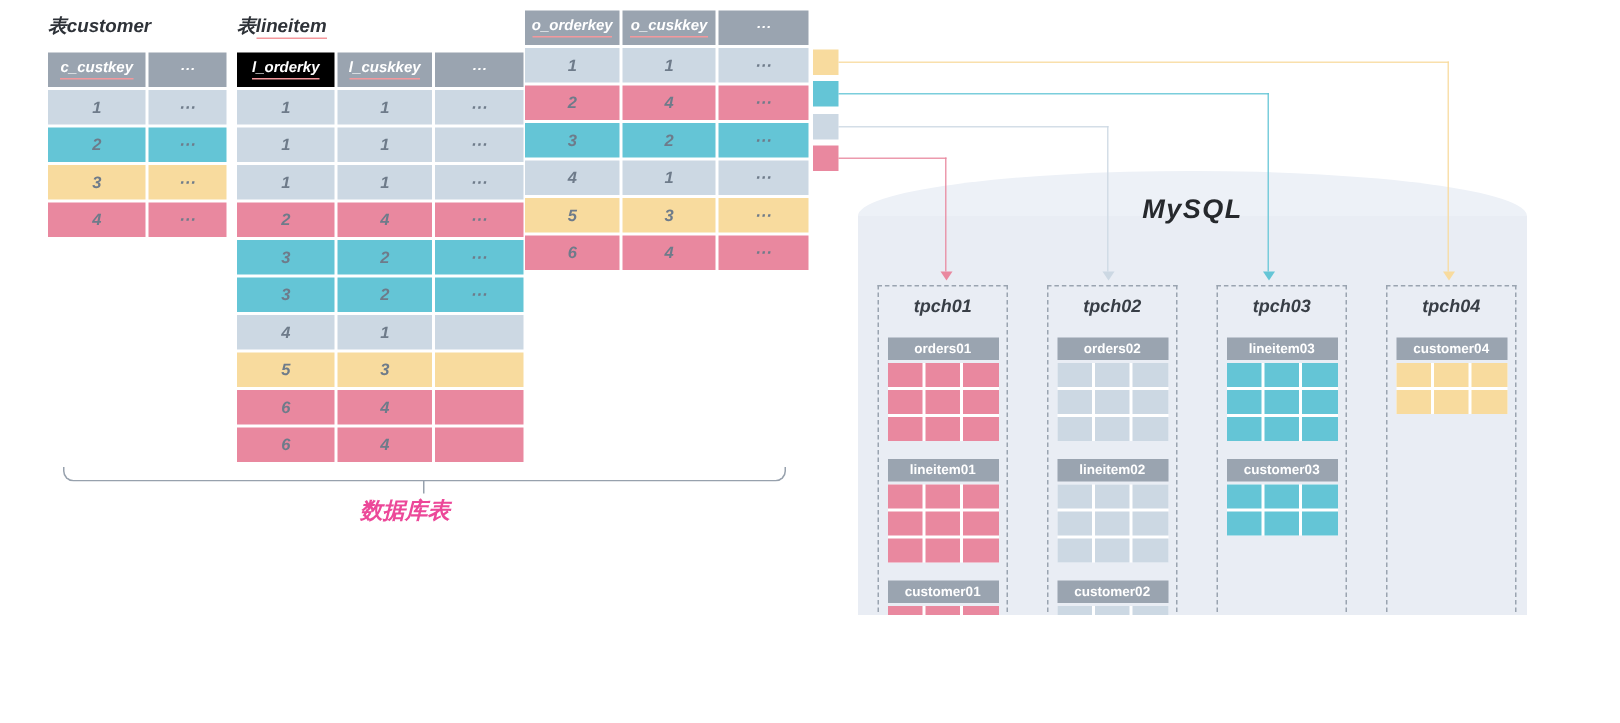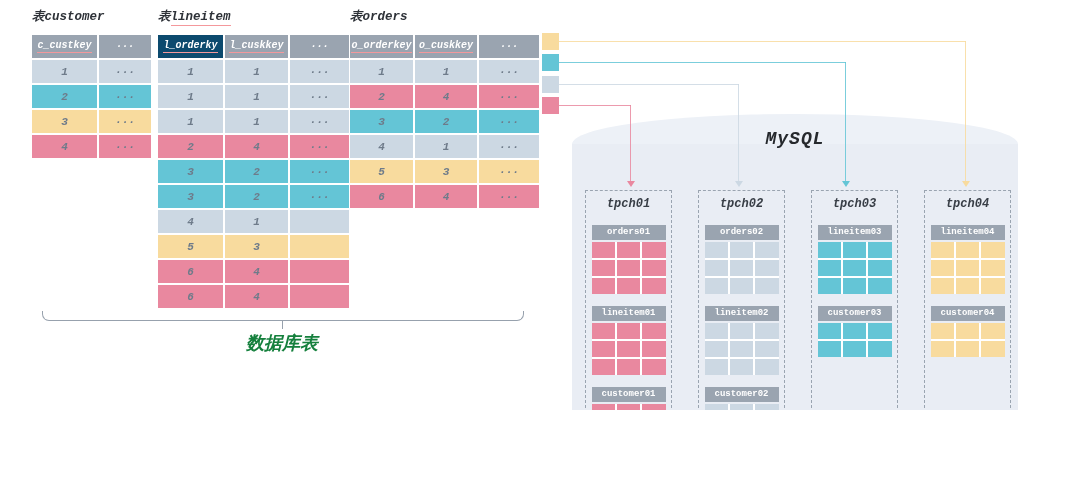--- a/index.html
+++ b/index.html
@@ -1,18 +1,18 @@
 <!DOCTYPE html>
 <html><head>
 <meta charset="utf-8">
 <style>
   html,body{margin:0;padding:0;background:#ffffff;}
   .canvas{
     position:relative;width:1080px;height:410px;background:#ffffff;
-    font-family:Liberation Mono, monospace;overflow:hidden;
+    font-family:Liberation Sans, sans-serif;overflow:hidden;
   }
   
   .src-table{position:absolute;top:7px;}
   .src-title{
     height:20px;line-height:20px;font-size:12.5px;font-weight:bold;font-style:italic;
     color:#2e3238;margin-bottom:8px;white-space:nowrap;
   }
   .src-row{display:flex;gap:2px;margin-bottom:2px;}
   .src-cell{
     height:23px;display:flex;align-items:center;justify-content:center;
@@ -21,22 +21,22 @@
   .src-cell.hdr{color:#ffffff;font-size:10px;}
   .u-red{border-bottom:1px solid #f4989c;padding-bottom:1px;}
   
   .brace{
     position:absolute;left:42px;top:311px;width:480px;height:9px;
     border-left:1px solid #97a1ad;border-right:1px solid #97a1ad;border-bottom:1px solid #97a1ad;
     border-radius:0 0 7px 7px;
   }
   .brace-stem{position:absolute;left:282px;top:320px;width:1px;height:9px;background:#97a1ad;}
   .brace-label{
-    position:absolute;left:222px;top:331px;width:120px;text-align:center;
-    font-size:18px;font-weight:bold;font-style:italic;color:#15803d;
+    position:absolute;left:210px;top:331px;width:120px;text-align:center;
+    font-size:15px;font-weight:bold;font-style:italic;color:#ec4899;
   }
   
   .cyl-ellipse{
     position:absolute;left:572px;top:114px;width:446px;height:60px;
     background:#edf1f7;border-radius:50%;
   }
   .cyl-body{
     position:absolute;left:572px;top:144px;width:446px;height:312px;
     background:#e9edf4;border-radius:0 0 223px 223px / 0 0 38px 38px;
   }
@@ -99,21 +99,21 @@
           <div class="src-cell" style="width: 52px; background: rgb(248, 219, 158);">···</div>
         </div>
         <div class="src-row">
           <div class="src-cell" style="width: 65px; background: rgb(233, 136, 159);">4</div>
           <div class="src-cell" style="width: 52px; background: rgb(233, 136, 159);">···</div>
         </div>
       </div>
       <div class="src-table" style="left: 158px;">
         <div class="src-title"><span>表</span><span class="u-red">lineitem</span></div>
         <div class="src-row">
-          <div class="src-cell hdr" style="width: 65px; background: #0c4a6e;">
+          <div class="src-cell hdr" style="width: 65px; background: #000000;">
             <span class="u-red">l_orderky</span>
           </div>
           <div class="src-cell hdr" style="width: 63px; background: rgb(154, 164, 176);">
             <span class="u-red">l_cuskkey</span>
           </div>
           <div class="src-cell hdr" style="width: 59px; background: rgb(154, 164, 176);">
             <span>···</span>
           </div>
         </div>
         <div class="src-row">
@@ -161,21 +161,20 @@
           <div class="src-cell" style="width: 63px; background: rgb(233, 136, 159);">4</div>
           <div class="src-cell" style="width: 59px; background: rgb(233, 136, 159);"></div>
         </div>
         <div class="src-row">
           <div class="src-cell" style="width: 65px; background: rgb(233, 136, 159);">6</div>
           <div class="src-cell" style="width: 63px; background: rgb(233, 136, 159);">4</div>
           <div class="src-cell" style="width: 59px; background: rgb(233, 136, 159);"></div>
         </div>
       </div>
       <div class="src-table" style="left: 350px;">
-        <div class="src-title">表orders</div>
         <div class="src-row">
           <div class="src-cell hdr" style="width: 63px; background: rgb(154, 164, 176);">
             <span class="u-red">o_orderkey</span>
           </div>
           <div class="src-cell hdr" style="width: 62px; background: rgb(154, 164, 176);">
             <span class="u-red">o_cuskkey</span>
           </div>
           <div class="src-cell hdr" style="width: 60px; background: rgb(154, 164, 176);">
             <span>···</span>
           </div>
@@ -332,34 +331,20 @@
             <div class="mini-cell" style="background: rgb(100, 197, 214);"></div>
             <div class="mini-cell" style="background: rgb(100, 197, 214);"></div>
             <div class="mini-cell" style="background: rgb(100, 197, 214);"></div>
             <div class="mini-cell" style="background: rgb(100, 197, 214);"></div>
           </div>
         </div>
         <div class="shard-label">分片3</div>
       </div>
       <div class="shard">
         <div class="shard-title">tpch04</div>
-        <div class="mini-table">
-          <div class="mini-header">lineitem04</div>
-          <div class="mini-grid">
-            <div class="mini-cell" style="background: rgb(248, 219, 158);"></div>
-            <div class="mini-cell" style="background: rgb(248, 219, 158);"></div>
-            <div class="mini-cell" style="background: rgb(248, 219, 158);"></div>
-            <div class="mini-cell" style="background: rgb(248, 219, 158);"></div>
-            <div class="mini-cell" style="background: rgb(248, 219, 158);"></div>
-            <div class="mini-cell" style="background: rgb(248, 219, 158);"></div>
-            <div class="mini-cell" style="background: rgb(248, 219, 158);"></div>
-            <div class="mini-cell" style="background: rgb(248, 219, 158);"></div>
-            <div class="mini-cell" style="background: rgb(248, 219, 158);"></div>
-          </div>
-        </div>
         <div class="mini-table">
           <div class="mini-header">customer04</div>
           <div class="mini-grid">
             <div class="mini-cell" style="background: rgb(248, 219, 158);"></div>
             <div class="mini-cell" style="background: rgb(248, 219, 158);"></div>
             <div class="mini-cell" style="background: rgb(248, 219, 158);"></div>
             <div class="mini-cell" style="background: rgb(248, 219, 158);"></div>
             <div class="mini-cell" style="background: rgb(248, 219, 158);"></div>
             <div class="mini-cell" style="background: rgb(248, 219, 158);"></div>
           </div>

